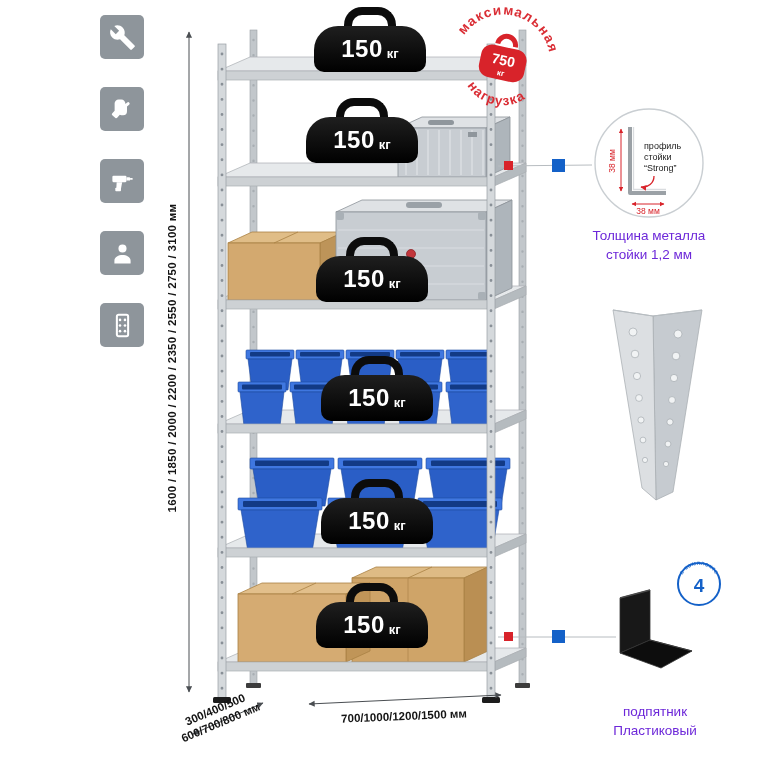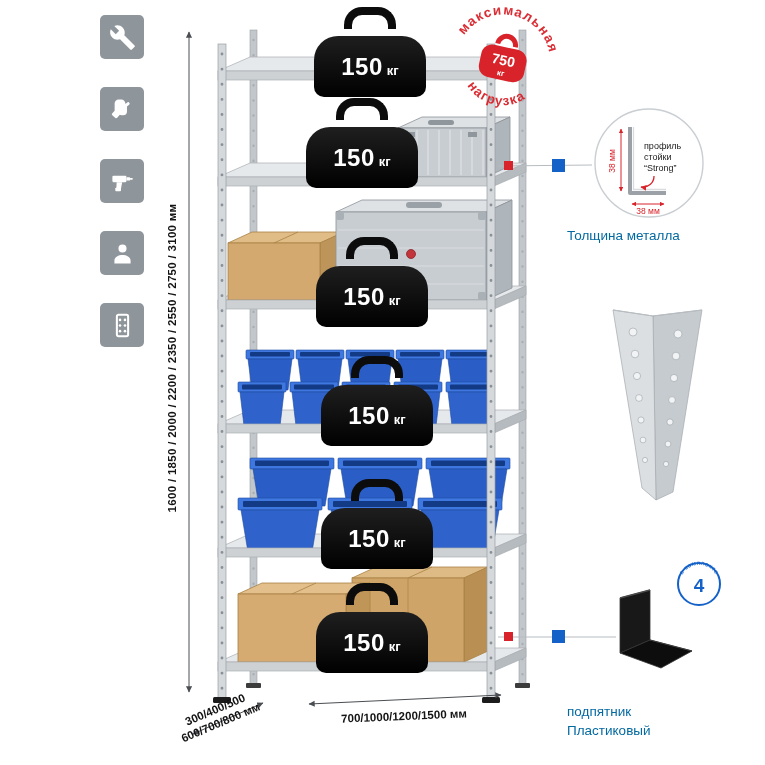--- a/index.html
+++ b/index.html
@@ -17,35 +17,35 @@
   }
   .tool-icon svg{width:27px;height:27px;}
 
   
   .badge{position:absolute;width:118px;z-index:3;text-align:center;}
   .badge .handle{
     width:36px;height:14px;border:8px solid #0c0c0c;border-bottom:none;
     border-radius:18px 18px 0 0;margin:0 auto -3px auto;
   }
   .badge .bodyk{
-    width:112px;height:61px;margin:10px auto;background:linear-gradient(180deg,#1f1f1f,#000);
+    width:112px;height:46px;margin:0 auto;background:linear-gradient(180deg,#1f1f1f,#000);
     border-radius:24px 24px 10px 10px;display:flex;align-items:center;justify-content:center;gap:4px;color:#fff;
   }
   .badge .value{font-size:24px;font-weight:700;letter-spacing:.5px;}
   .badge .unit{font-size:13px;font-weight:700;margin-top:8px;}
 
   
   .dim-label{position:absolute;z-index:2;font-weight:700;color:#141414;font-size:11.5px;text-align:center;}
   .height-label{left:-36px;top:352px;width:416px;transform:rotate(-90deg);letter-spacing:.3px;}
   .width-label{left:298px;top:710px;width:212px;transform:rotate(-2.4deg);}
   .depth-label{left:150px;top:702px;width:136px;transform:rotate(-23deg);line-height:1.25;}
   .depth-label span{display:block;}
 
   
-  .caption{position:absolute;z-index:2;font-size:13.5px;font-weight:500;color:#0369a1;text-align:left;line-height:1.4;}
+  .caption{position:absolute;z-index:2;font-size:13.5px;font-weight:500;color:#6d28d9;text-align:center;line-height:1.4;}
   .profile-caption{left:567px;top:227px;width:164px;}
   .foot-caption{left:567px;top:703px;width:176px;}
   .caption span{display:block;}
 </style>
 </head>
 <body>
 
 <div id="stage">
 
   <svg id="scene" width="765" height="765" viewBox="0 0 765 765">
@@ -401,19 +401,20 @@
 
   <div class="dim-label height-label">1600 / 1850 / 2000 / 2200 / 2350 / 2550 / 2750 / 3100 мм</div>
   <div class="dim-label width-label">700/1000/1200/1500 мм</div>
   <div class="dim-label depth-label">
     <span>300/400/500</span>
     <span>600/700/800 мм</span>
   </div>
 
   <div class="caption profile-caption">
     <span>Толщина металла</span>
+    <span>стойки 1,2 мм</span>
   </div>
   <div class="caption foot-caption">
     <span>подпятник</span>
     <span>Пластиковый</span>
   </div>
 
 </div>
 
 </body></html>

